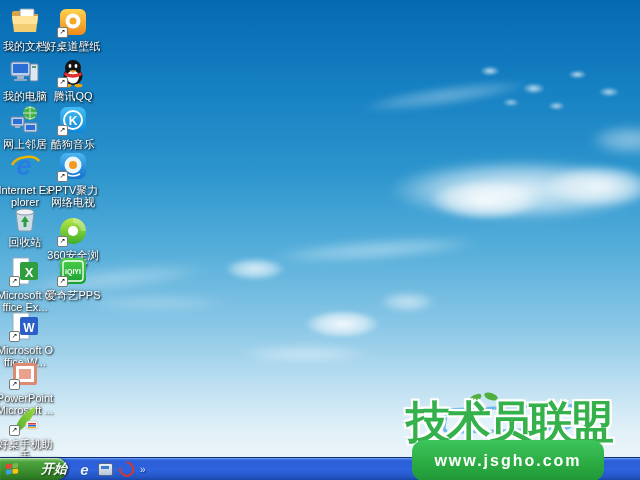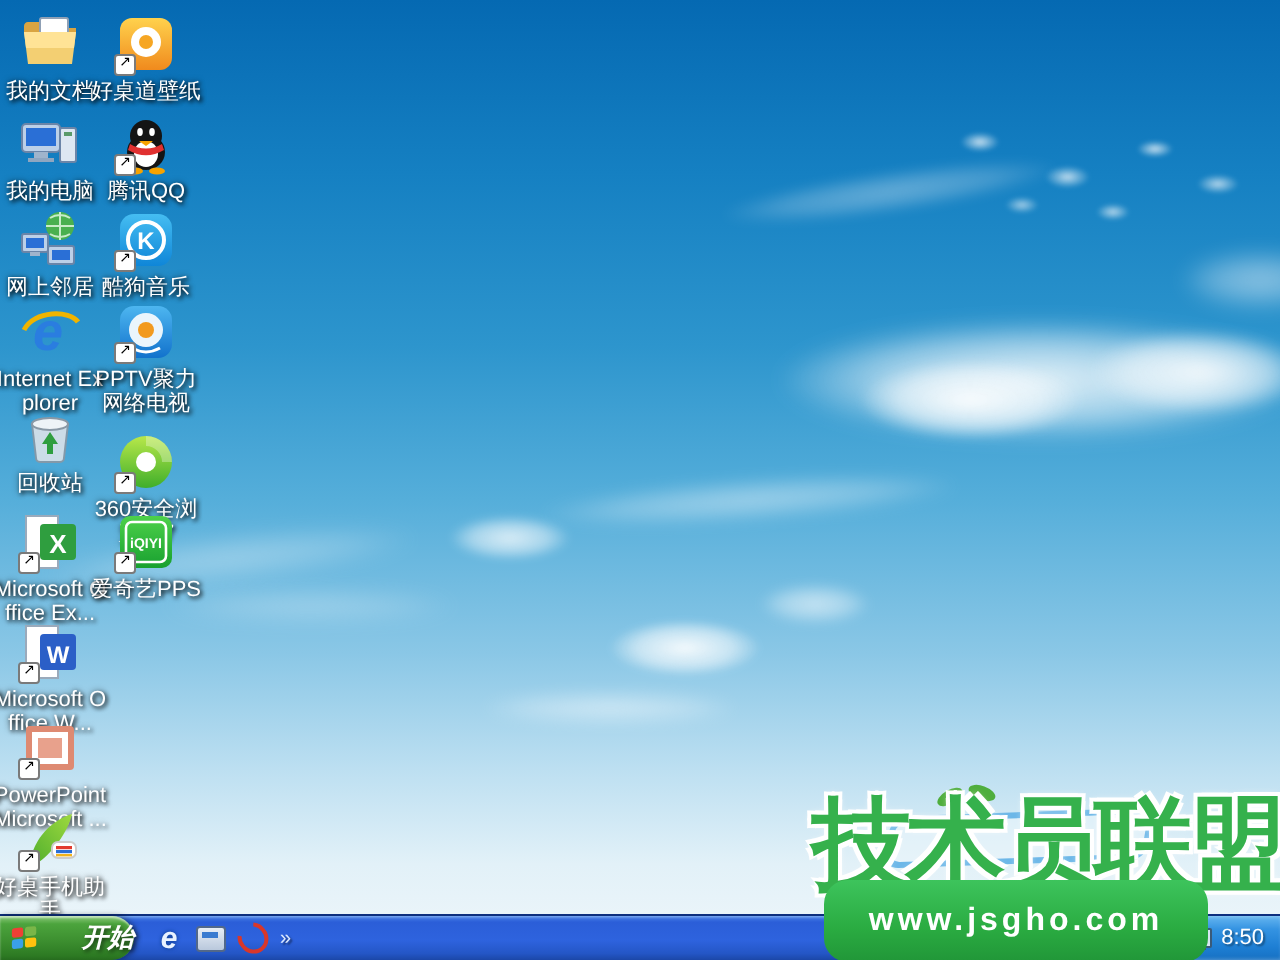--- a/index.html
+++ b/index.html
@@ -26,21 +26,21 @@
     border:1px solid #7a7a7a;border-radius:2px;line-height:8px;font-size:7px;color:#000;}
   .sc::after{content:"↗";display:block;text-align:center;}
   .lbl{margin-top:2px;font-size:11px;line-height:12px;color:#fff;
     text-shadow:1px 1px 2px rgba(0,0,0,.95),0 0 3px rgba(0,0,0,.6);word-break:break-all;}
   
   #watermark{position:absolute;left:404px;top:396px;width:206px;height:70px;z-index:30;}
   .wm-art{position:absolute;left:30px;top:2px;width:150px;height:34px;pointer-events:none;}
   .wm-bar1{position:absolute;left:10px;top:8px;width:125px;height:20px;border:3px solid #6cb7e8;
     background:rgba(235,246,252,.55);border-radius:8px;transform:skewX(-12deg) rotate(-2deg);}
   .wm-leaf{position:absolute;width:14px;height:7px;background:#4fae3d;border-radius:50%;}
-  .wm-title{position:absolute;left:2px;top:6px;width:202px;font-size:50px;line-height:40px;font-weight:bold;
+  .wm-title{position:absolute;left:2px;top:6px;width:202px;font-size:44px;line-height:40px;font-weight:bold;
     color:#35b14c;letter-spacing:-3px;white-space:nowrap;
     text-shadow:-2px -2px 0 #fff,2px -2px 0 #fff,-2px 2px 0 #fff,2px 2px 0 #fff,0 0 4px #fff;}
   .wm-urlbar{position:absolute;left:8px;top:44px;width:192px;height:41px;border-radius:12px;
     background:linear-gradient(180deg,#3dc45c 0%,#2aab41 60%,#219638 100%);
     display:flex;align-items:center;justify-content:center;
     color:#fff;font-size:16px;font-weight:bold;letter-spacing:2px;}
   
   #taskbar{position:absolute;left:0;bottom:0;width:640px;height:22px;z-index:20;
     background:linear-gradient(180deg,#78a8f0 0%,#3a6fe0 7%,#2b5ed8 14%,#2e63de 55%,#2456c6 85%,#1b47a8 100%);
     border-top:1px solid #0d2f7e;display:flex;align-items:stretch;}
@@ -344,22 +344,15 @@
           <span class="ql-ie">e</span>
         </div>
       <div class="ql">
           <span class="ql-desk"></span>
         </div>
       <div class="ql">
           <span class="ql-swoosh"></span>
         </div>
       <span class="ql-chev">»</span>
     </div>
-    <div id="tray">
-      <div class="tray-ico">
-          <div class="mon"></div>
-          <div class="base"></div>
-        </div>
-      <span id="clock">8:50</span>
-    </div>
   </div>
 
 </div>
 
 </body></html>

